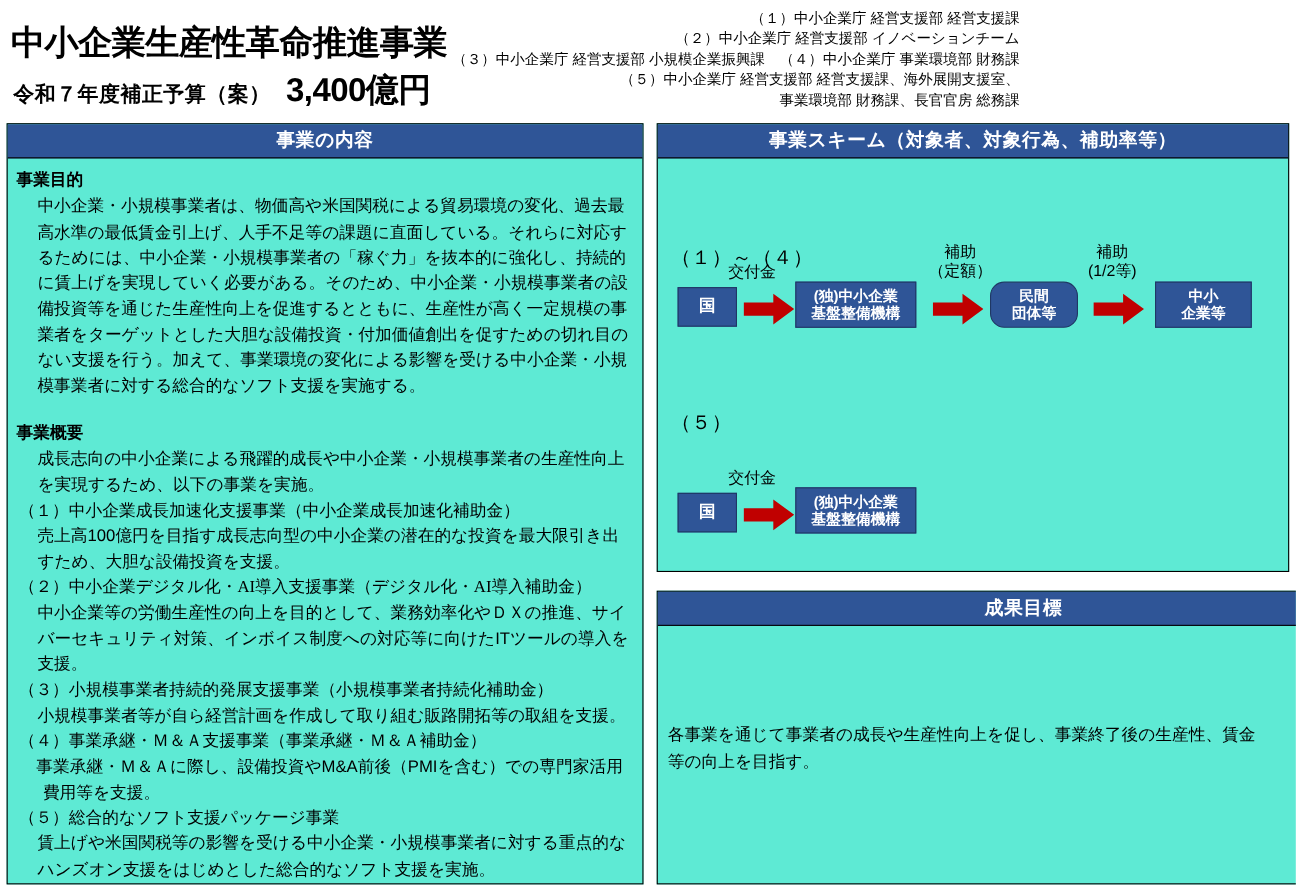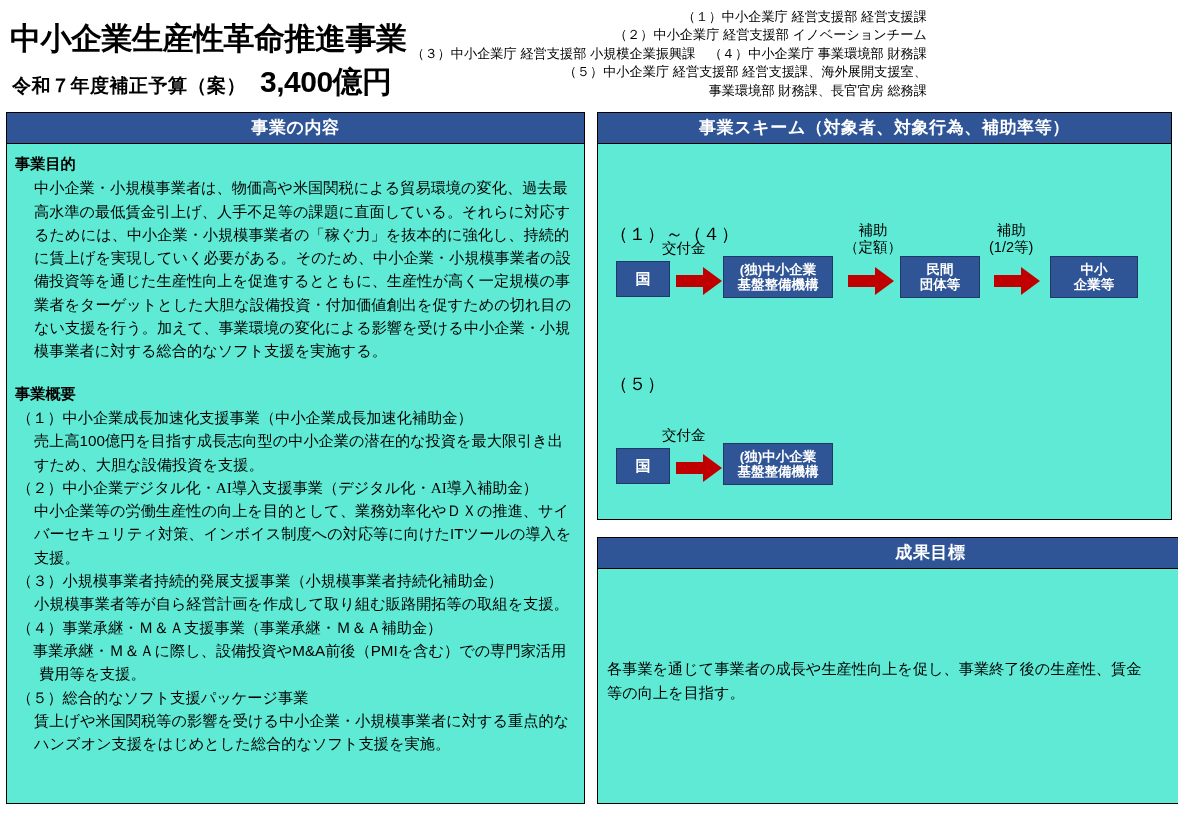--- a/index.html
+++ b/index.html
@@ -196,20 +196,21 @@
 <div class="panel" id="panel-content">
   <div class="panel-header">事業の内容</div>
   <div class="panel-body" id="content-body">
 
     <div class="sec-title">事業目的</div>
     <div class="sec-para">中小企業・小規模事業者は、物価高や米国関税による貿易環境の変化、過去最高水準の最低賃金引上げ、人手不足等の課題に直面している。それらに対応するためには、中小企業・小規模事業者の「稼ぐ力」を抜本的に強化し、持続的に賃上げを実現していく必要がある。そのため、中小企業・小規模事業者の設備投資等を通じた生産性向上を促進するとともに、生産性が高く一定規模の事業者をターゲットとした大胆な設備投資・付加価値創出を促すための切れ目のない支援を行う。加えて、事業環境の変化による影響を受ける中小企業・小規模事業者に対する総合的なソフト支援を実施する。</div>
 
     <div class="sec-gap"></div>
 
     <div class="sec-title">事業概要</div>
+    <div class="sec-para">成長志向の中小企業による飛躍的成長や中小企業・小規模事業者の生産性向上を実現するため、以下の事業を実施。</div>
 
     <div class="item-head">（１）中小企業成長加速化支援事業（中小企業成長加速化補助金）</div>
     <div class="item-body">売上高100億円を目指す成長志向型の中小企業の潜在的な投資を最大限引き出すため、大胆な設備投資を支援。</div>
 
     <div class="item-head">（２）中小企業デジタル化・AI導入支援事業（デジタル化・AI導入補助金）</div>
     <div class="item-body">中小企業等の労働生産性の向上を目的として、業務効率化やＤＸの推進、サイバーセキュリティ対策、インボイス制度への対応等に向けたITツールの導入を支援。</div>
 
     <div class="item-head">（３）小規模事業者持続的発展支援事業（小規模事業者持続化補助金）</div>
     <div class="item-body">小規模事業者等が自ら経営計画を作成して取り組む販路開拓等の取組を支援。</div>
 
@@ -249,21 +250,21 @@
       <div>補助</div>
       <div>（定額）</div>
     </div>
 
     <div class="arrow-red" style="left:250px; top:122px;">
       <svg width="46" height="30" viewBox="0 0 46 30">
           <polygon points="0,9 27,9 27,1 46,15 27,29 27,21 0,21" fill="#C00000"></polygon>
         </svg>
     </div>
 
-    <div class="flow-box" style="left:302px; top:112px; width:80px; height:42px;">
+    <div class="flow-box" style="left:302px; top:112px; width:80px; height:42px;border-radius:13px;">
       <span>民間</span>
       <span>団体等</span>
     </div>
 
     <div class="flow-caption" style="left:391px; top:78px;">
       <div>補助</div>
       <div>(1/2等)</div>
     </div>
 
     <div class="arrow-red" style="left:396px; top:122px;">

